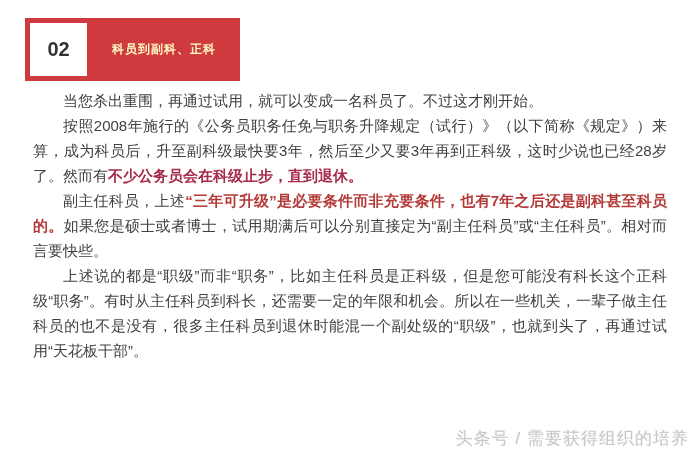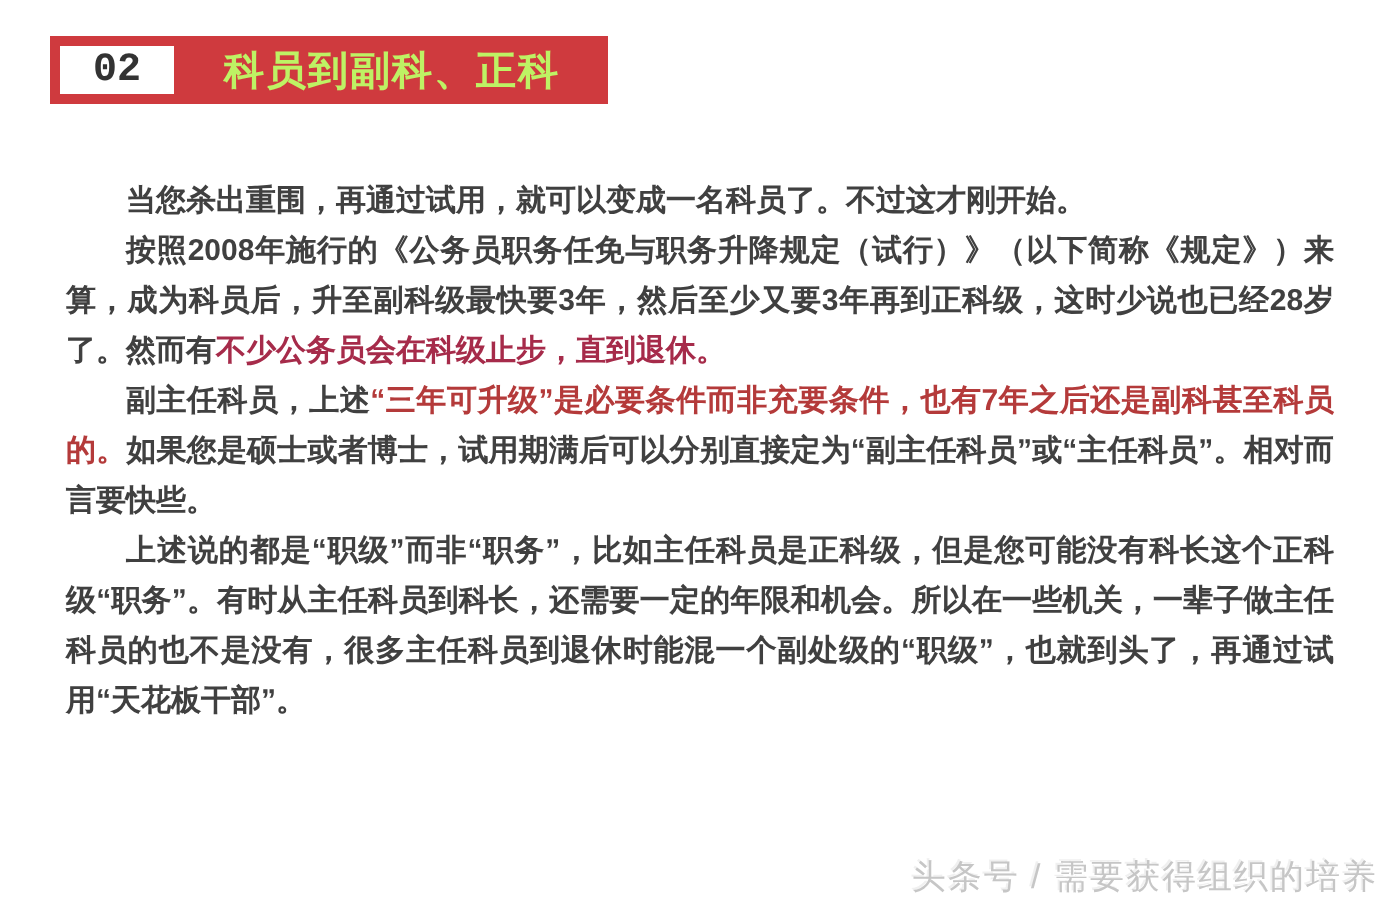--- a/index.html
+++ b/index.html
@@ -16,59 +16,58 @@
     overflow: hidden;
   }
   
   .badge {
     position: absolute;
     left: 25px;
     top: 18px;
     display: inline-flex;
     align-items: stretch;
     background: var(--badge-red, #cf3a3e);
-    height: 34px;
-    font-family: Liberation Mono, monospace;
+    height: 63px;
   }
   .badge-num {
     background: #ffffff;
     margin: 5px;
     width: 57px;
     display: flex;
     align-items: center;
     justify-content: center;
     font-size: 20px;
     font-weight: bold;
     color: var(--num-color, #333333);
   }
   .badge-title {
     display: flex;
     align-items: center;
     padding: 0 24px 0 20px;
-    color: #bef264;
-    font-size: 20px;
+    color: #fef9c3;
+    font-size: 12px;
     font-weight: bold;
     letter-spacing: 1px;
   }
   
   .article {
     position: absolute;
     left: 33px;
     top: 88px;
     width: 634px;
     font-size: 15px;
     line-height: 25px;
     color: var(--body-color, #404040);
     text-align: justify;
   }
   .para {
     margin: 0;
     text-indent: 2em;
   }
-  .run { font-weight: bold; }
+  .run { font-weight: normal; }
   .run.em-rose {
     color: var(--em-rose, #a62b4a);
     font-weight: bold;
   }
   .run.em-red {
     color: var(--em-red, #b43a3a);
     font-weight: bold;
   }
   
   .watermark {

